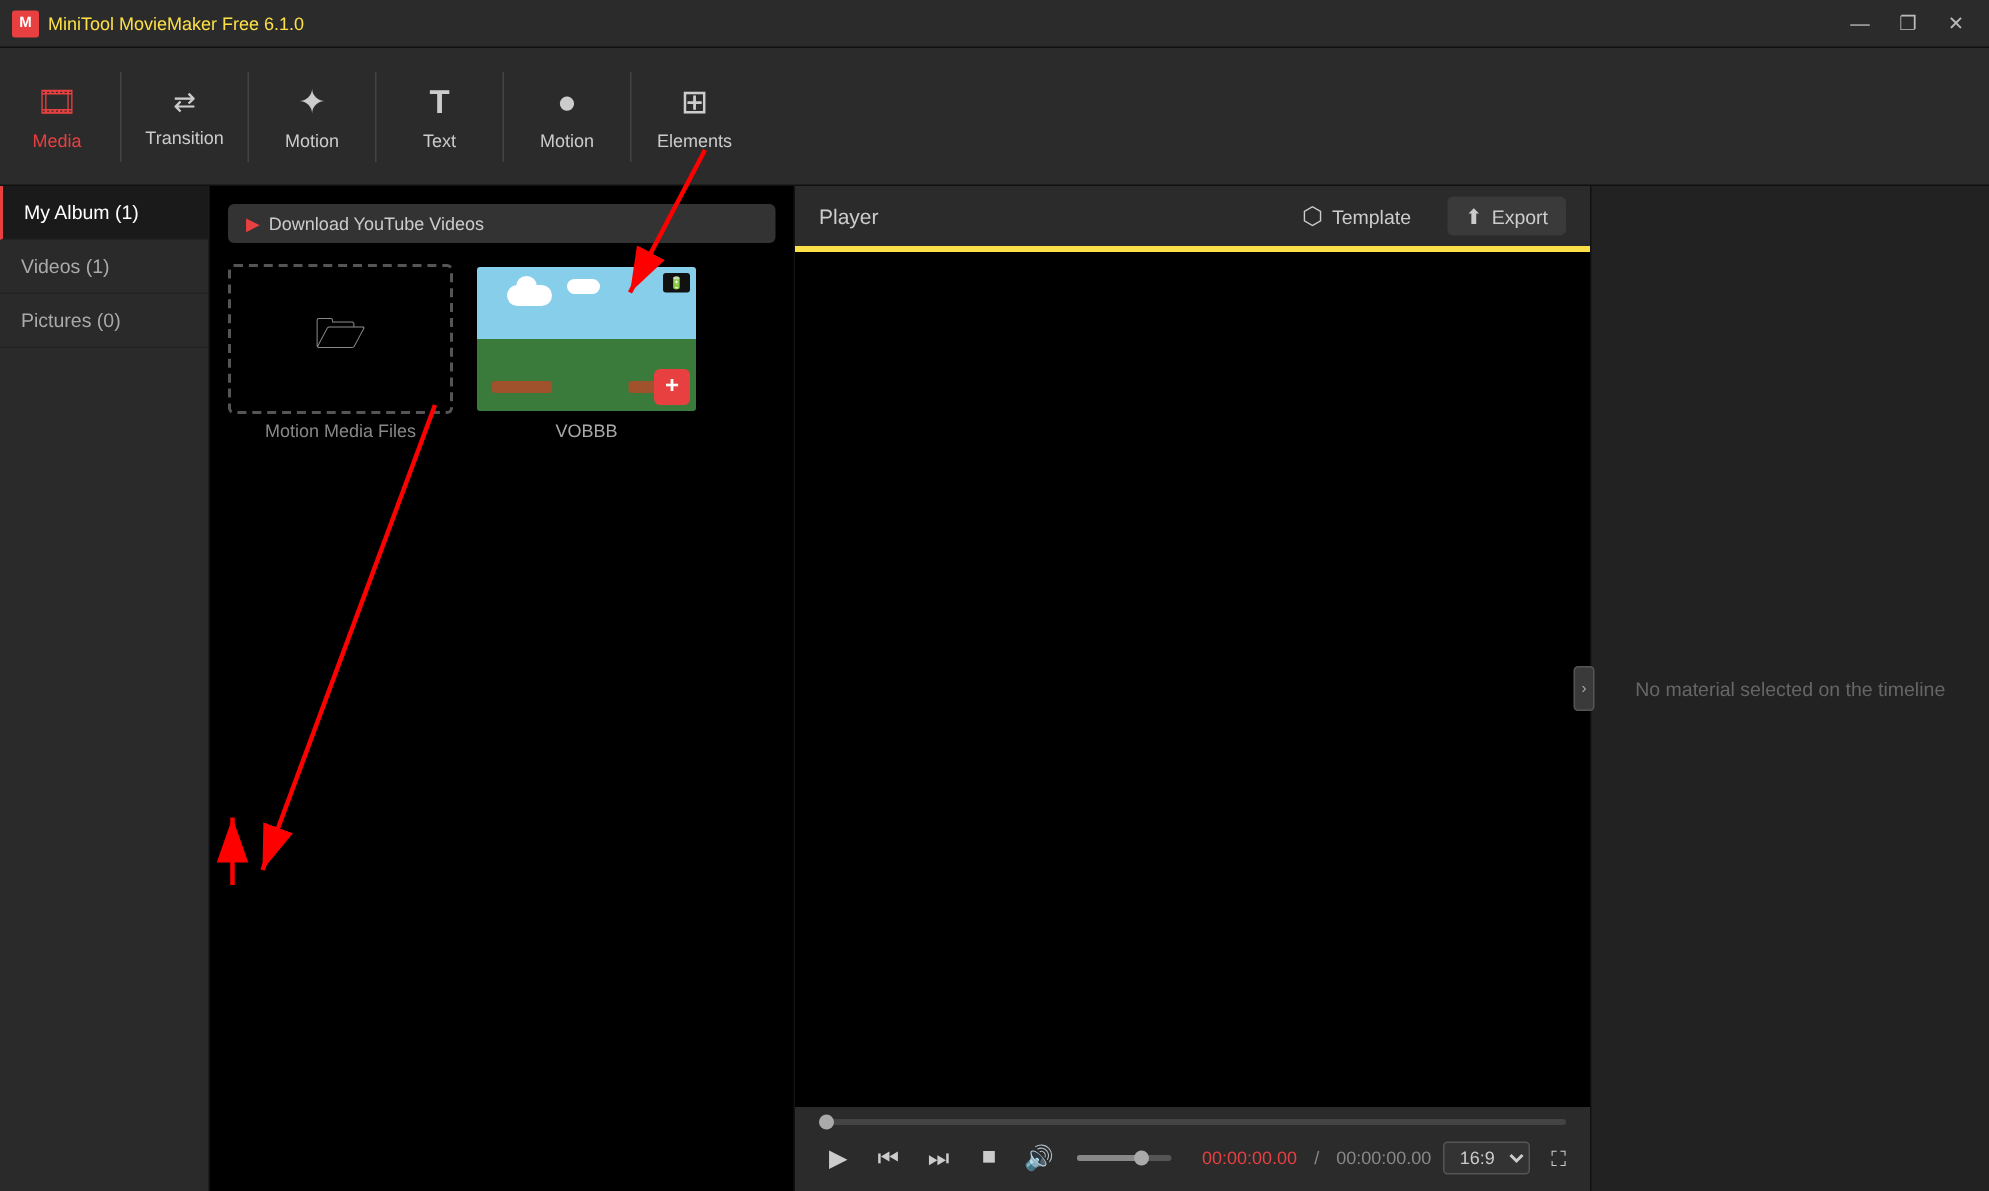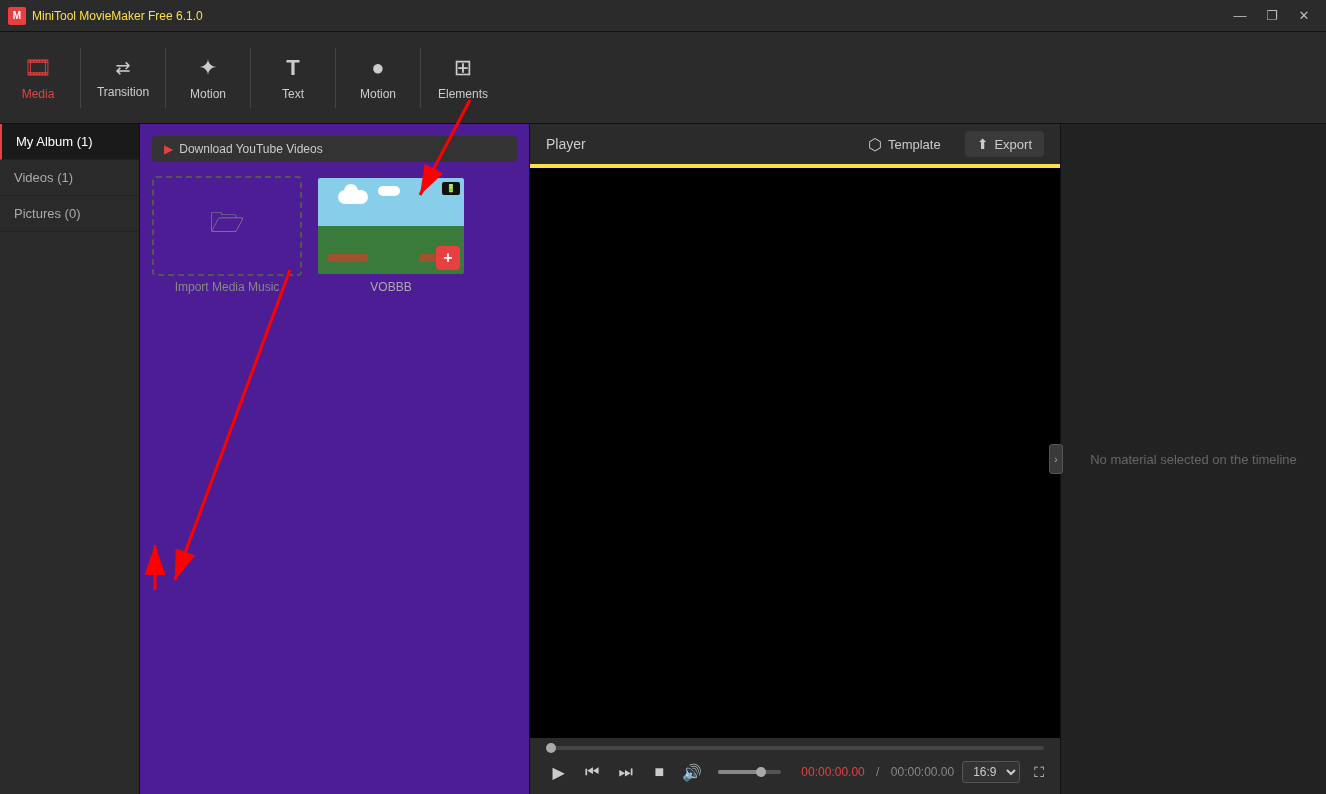--- a/index.html
+++ b/index.html
@@ -32,21 +32,21 @@
     .toolbar-item .tb-icon { font-size: 22px; }
     .toolbar-item .tb-label { font-size: 12px; }
     .toolbar-item.active .tb-label { color: #e84040; }
     .toolbar-item.active .tb-icon { color: #e84040; }
     .toolbar-sep { width: 1px; height: 60px; background: #444; margin: 0 4px; }
 
     
     #main { display: flex; width: 100%; height: calc(794px - 32px - 92px); }
 
     
-    #left-panel { width: 530px; height: 100%; background: #4c1d95; display: flex; flex-direction: column; border-right: 1px solid #111; }
+    #left-panel { width: 530px; height: 100%; background: #000000; display: flex; flex-direction: column; border-right: 1px solid #111; }
 
     
     #left-inner { display: flex; flex: 1; overflow: hidden; }
 
     #sidebar { width: 140px; background: #2a2a2a; border-right: 1px solid #111; padding-top: 0; }
     .sidebar-item {
       padding: 10px 14px; font-size: 13px; cursor: pointer; color: #aaa;
       border-bottom: 1px solid #222;
     }
     .sidebar-item.active { background: #1a1a1a; color: #fff; border-left: 2px solid #e84040; }
@@ -217,21 +217,21 @@
         <div class="download-bar">
           <span style="color:#e84040;">▶</span>
           <span>Download YouTube Videos</span>
         </div>
         <div class="media-grid">
 
           <div style="display:flex;flex-direction:column;align-items:center;">
             <div class="media-item-import">
               <span class="imp-icon">🗁</span>
             </div>
-            <span class="import-label">Import Media Music</span>
+            <span class="import-label">Motion Media Files</span>
           </div>
 
           <div class="media-thumb-wrap">
             <div class="media-thumb">
               <div class="media-thumb-img">
                 <div class="cloud"></div>
                 <div class="cloud2"></div>
                 <div class="platform"></div>
                 <div class="platform2"></div>
               </div>

